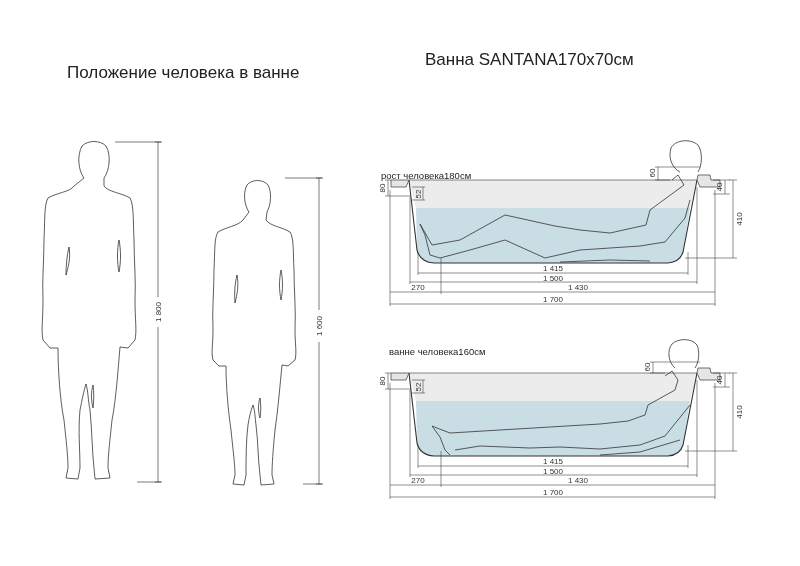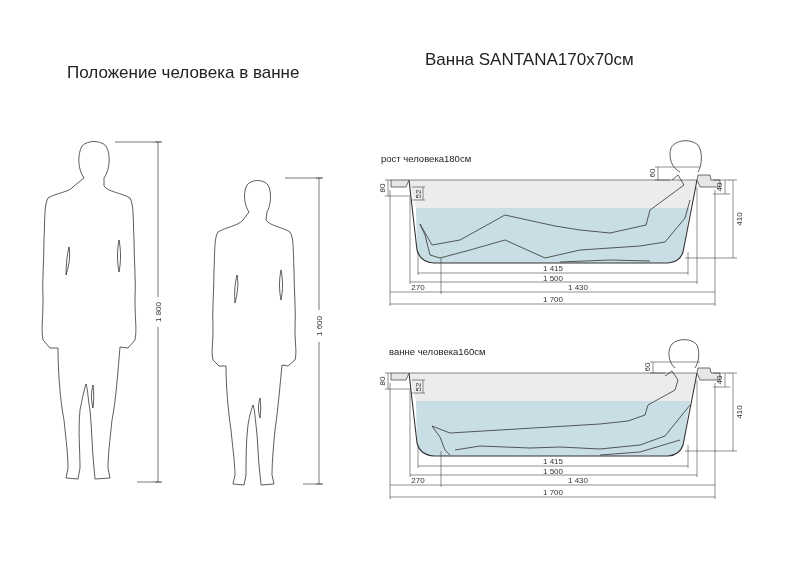--- a/index.html
+++ b/index.html
@@ -11,21 +11,21 @@
   .caption { position:absolute; font-size:9.5px; color:#222; white-space:nowrap; }
   svg { position:absolute; left:0; top:0; }
   .dim text { font-family:"Liberation Sans", sans-serif; font-size:8px; fill:#333; }
 </style>
 </head>
 <body>
 
 <div class="title" id="t-left">Положение человека в ванне</div>
 <div class="title" id="t-right">Ванна  SANTANA170x70см</div>
 
-<div class="caption" style="left:381px; top:153px;">рост человека180см</div>
+<div class="caption" style="left:381px; top:170px;">рост человека180см</div>
 <div class="caption" style="left:389px; top:346px;">ванне человека160см</div>
 
 <svg width="800" height="566" viewBox="0 0 800 566">
 
   <g fill="none" stroke="#333" stroke-width="0.8">
     <path d="M84,178 C78,170 77,155 82,146 C88,140 100,140 106,146 C111,154 110,170 104,178 L104,186 C108,192 122,193 130,198 C134,205 133,220 134,240 C134,260 136,280 135,300 C135,320 137,330 135,340 L128,348 L120,347 C118,370 116,400 112,420 C110,440 108,455 108,468 L110,478 L95,479 L94,468 C92,450 92,430 90,410 C88,400 88,390 86,384 C84,390 82,400 80,410 C78,430 80,450 80,468 L78,479 L66,478 L68,468 C68,455 66,440 64,420 C60,400 58,370 58,348 L50,348 L43,340 C41,330 43,320 43,300 C42,280 44,260 44,240 C45,220 44,205 48,198 C56,193 70,192 74,186 Z"></path>
     <path d="M69,247 C67,255 66,265 66,275 C68,268 71,258 69,247 Z"></path>
     <path d="M119,240 C117,250 117,262 119,272 C121,262 121,250 119,240 Z"></path>
     <path d="M93,385 C91,392 91,400 93,408 C94,400 94,392 93,385 Z"></path>
   </g>

